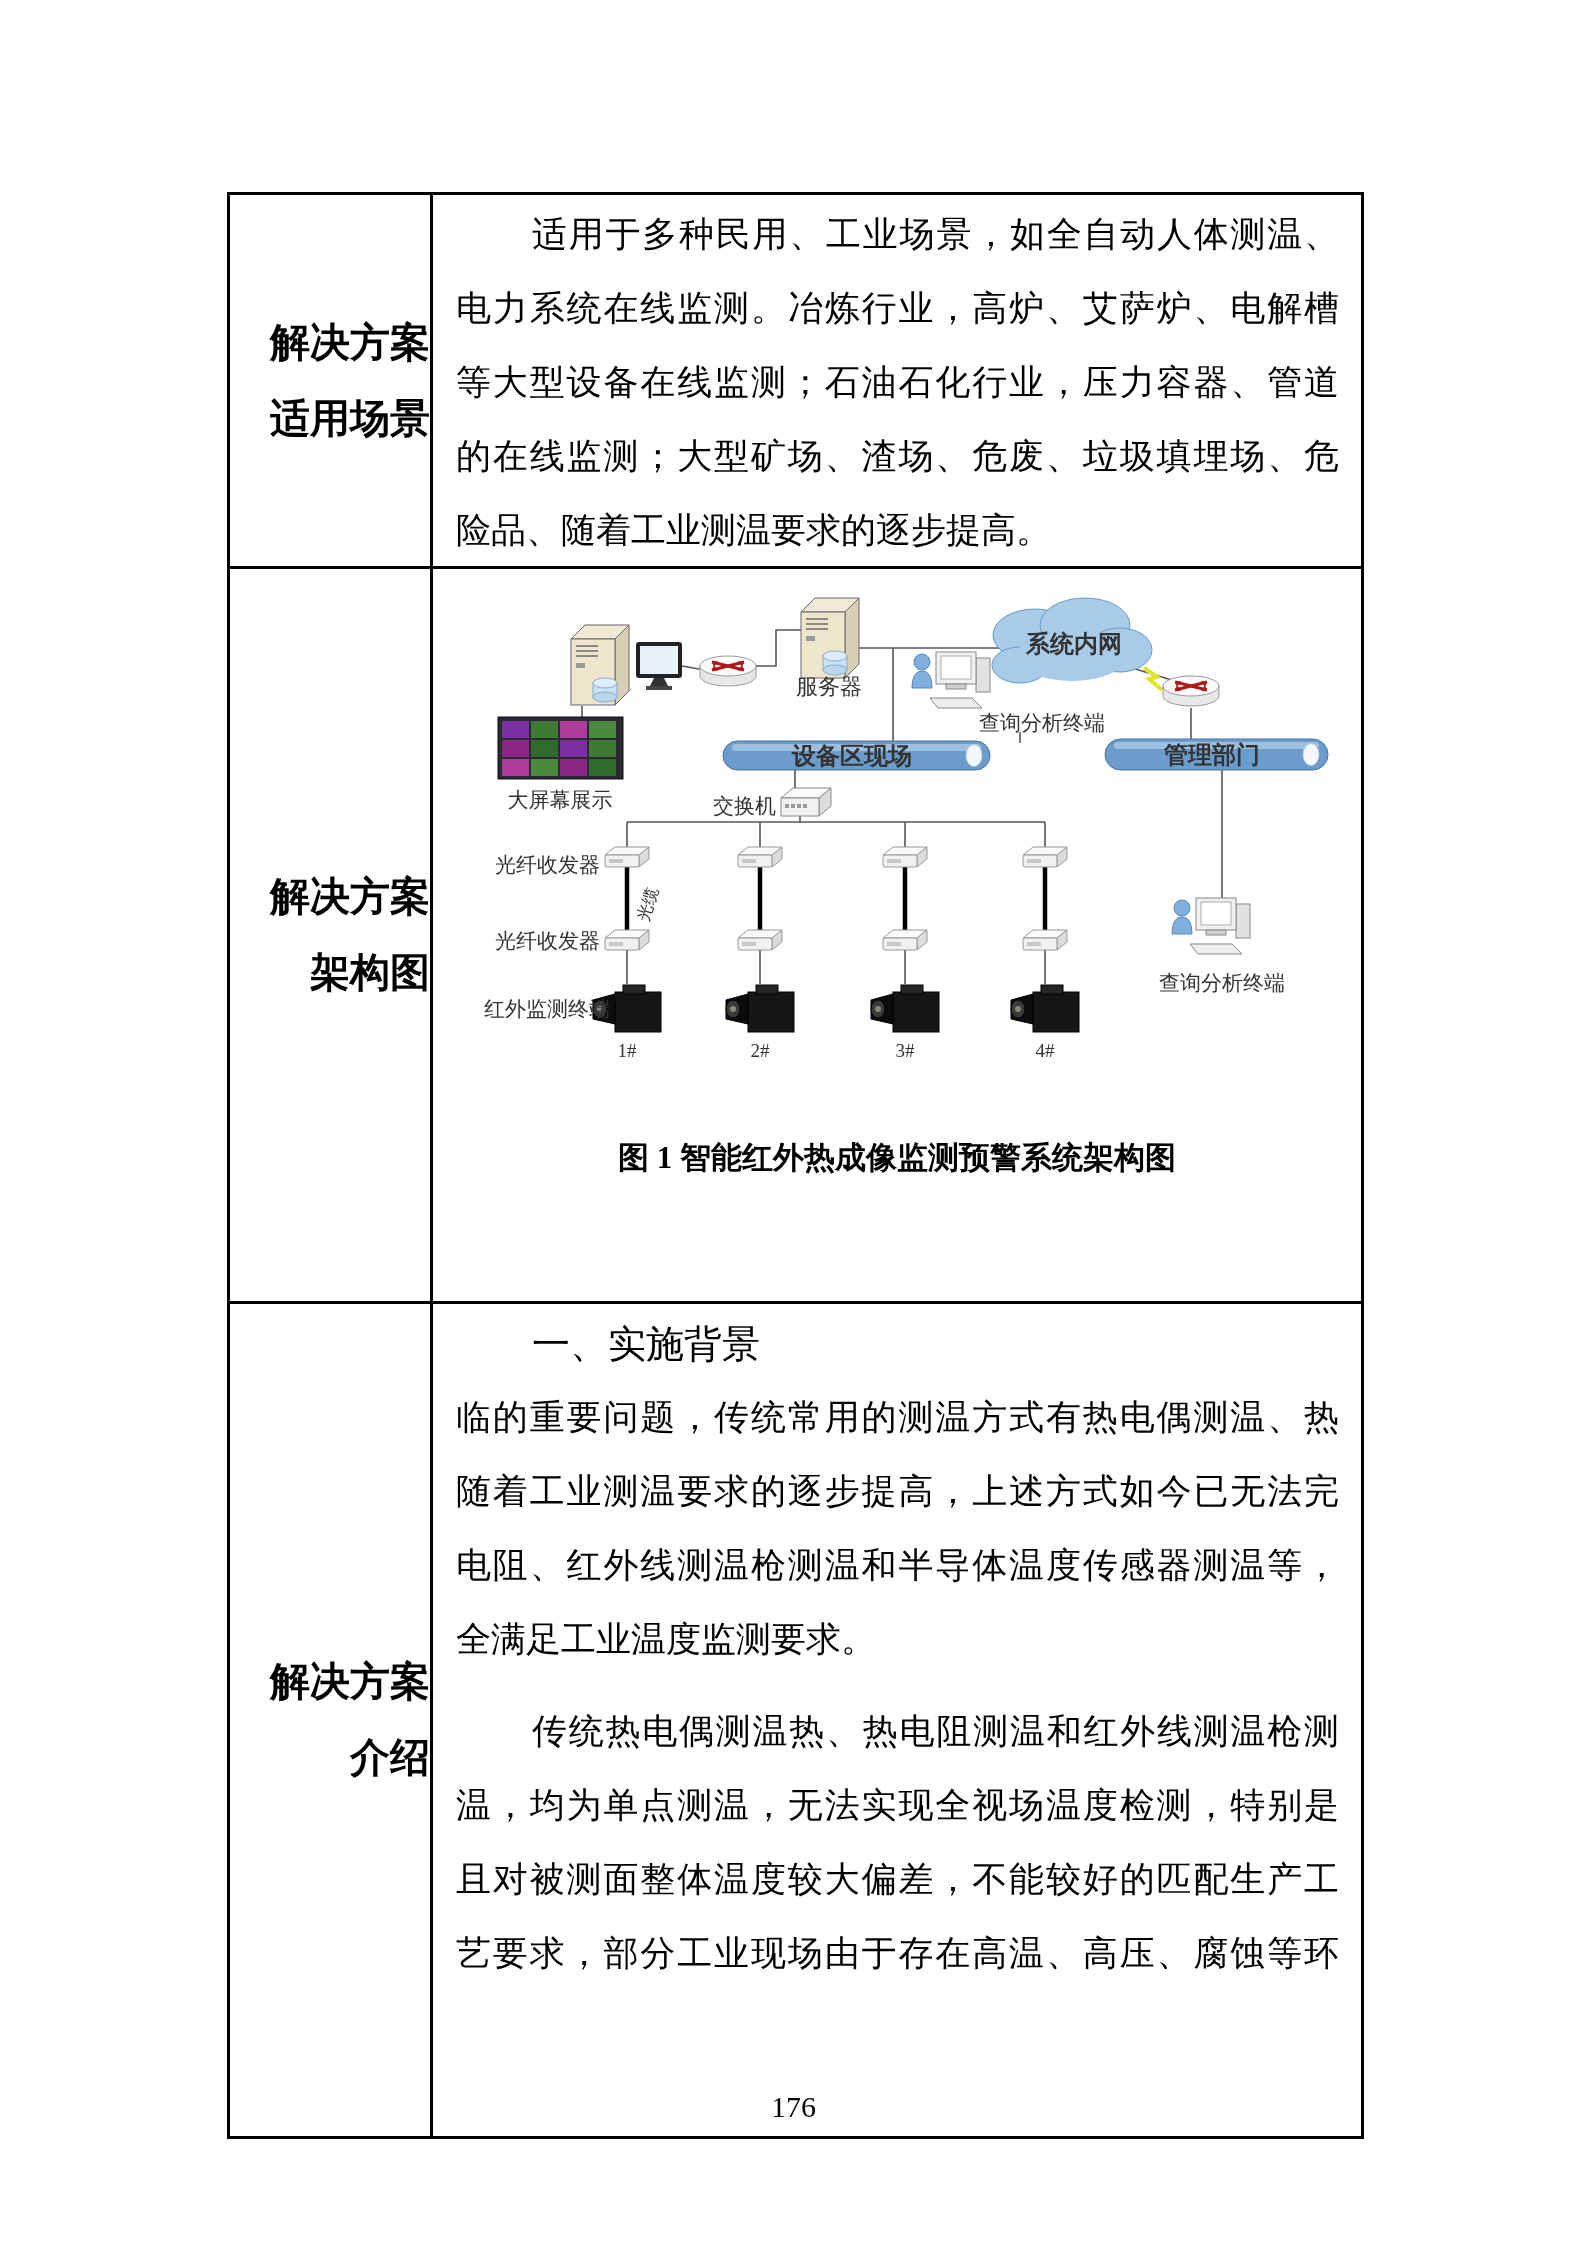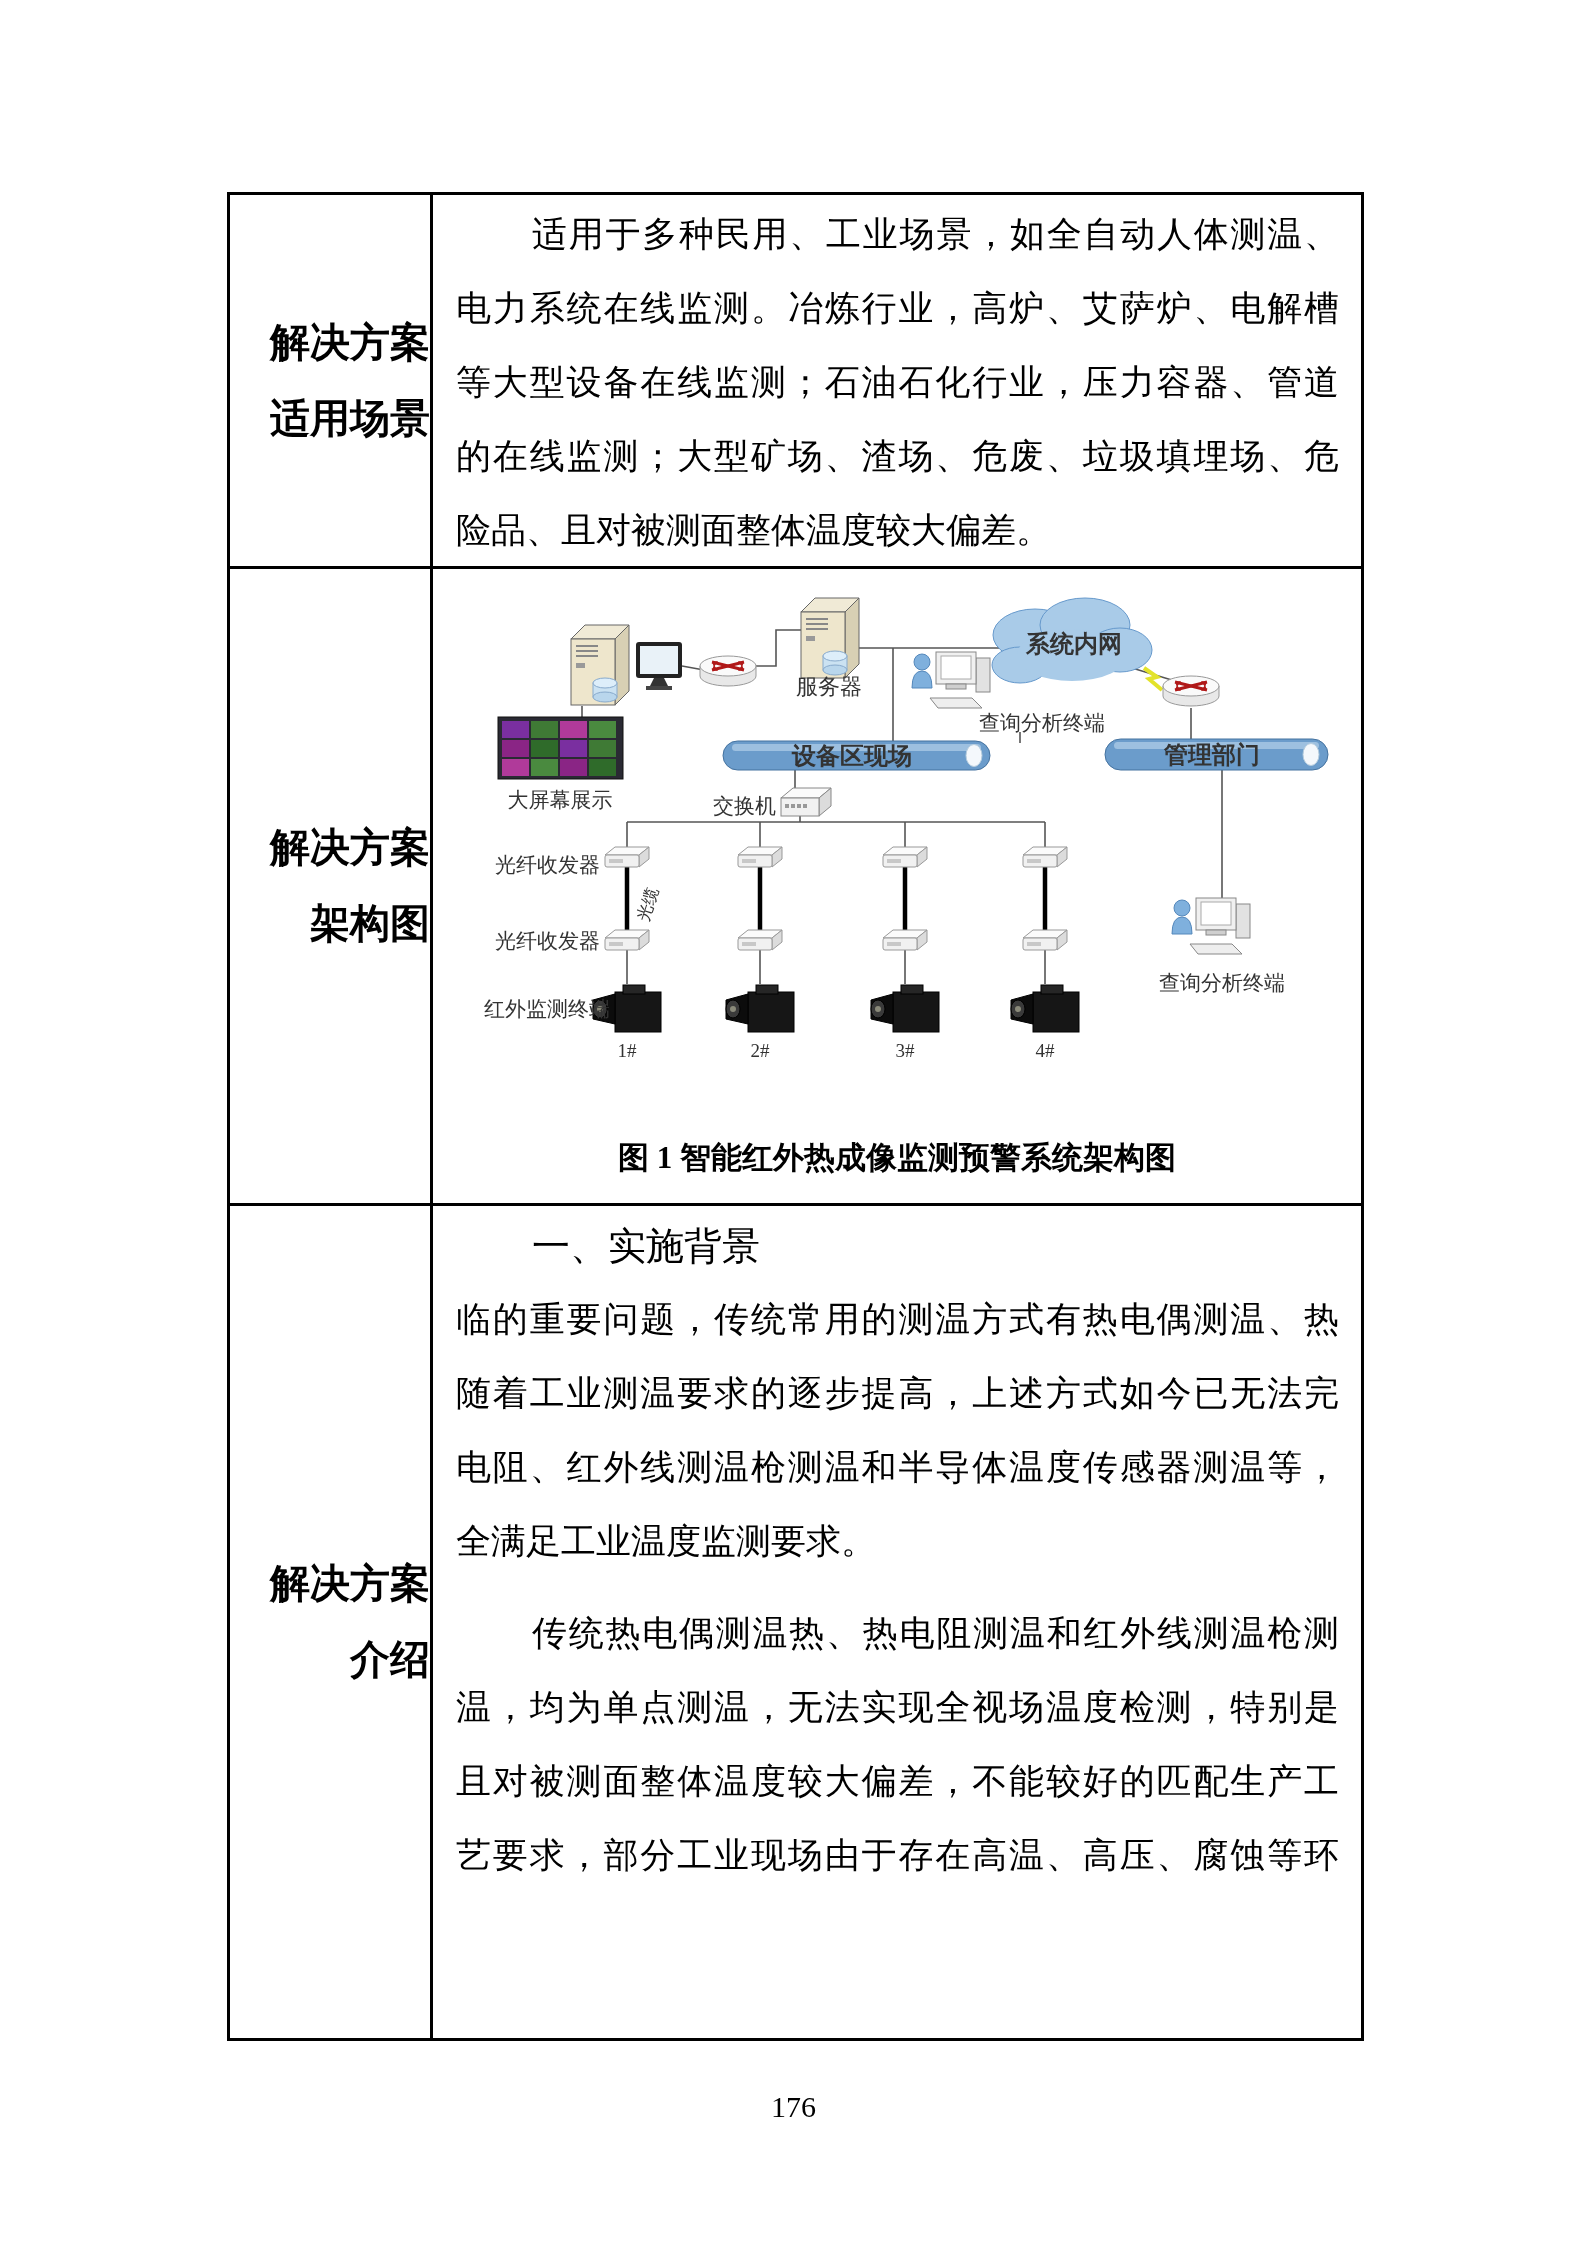--- a/index.html
+++ b/index.html
@@ -20,21 +20,21 @@
   .t-row:last-child{border-bottom:none;}
   .t-left{
     width:200px;flex:0 0 200px;
     border-right:3px solid #000;
     display:flex;flex-direction:column;justify-content:center;align-items:flex-end;
     gap:36px;
     font-weight:bold;font-size:40px;line-height:1;
   }
   .t-right{flex:1;position:relative;box-sizing:border-box;}
   .r1{height:371px;}
-  .r2{height:634px;}
+  .r2{height:732px;}
   .r3{height:832px;}
   .textcell{padding:3px 22px 0 23px;}
   .line{
     font-size:35px;line-height:74px;
     white-space:nowrap;
     text-align:justify;text-align-last:justify;
     -moz-text-align-last:justify;
     text-justify:inter-character;
   }
   .line.no-just{text-align-last:left;-moz-text-align-last:left;}
@@ -68,21 +68,21 @@
     <div class="t-row">
       <div class="t-left r1">
         <span>解决方案</span>
         <span>适用场景</span>
       </div>
       <div class="t-right r1 textcell">
         <div class="line indent">适用于多种民用、工业场景，如全自动人体测温、</div>
         <div class="line">电力系统在线监测。冶炼行业，高炉、艾萨炉、电解槽</div>
         <div class="line">等大型设备在线监测；石油石化行业，压力容器、管道</div>
         <div class="line">的在线监测；大型矿场、渣场、危废、垃圾填埋场、危</div>
-        <div class="line no-just">险品、且对被测面整体温度较大偏差。</div>
+        <div class="line no-just">险品、随着工业测温要求的逐步提高。</div>
       </div>
     </div>
 
     <div class="t-row">
       <div class="t-left r2">
         <span>解决方案</span>
         <span>架构图</span>
       </div>
       <div class="t-right r2">
 

